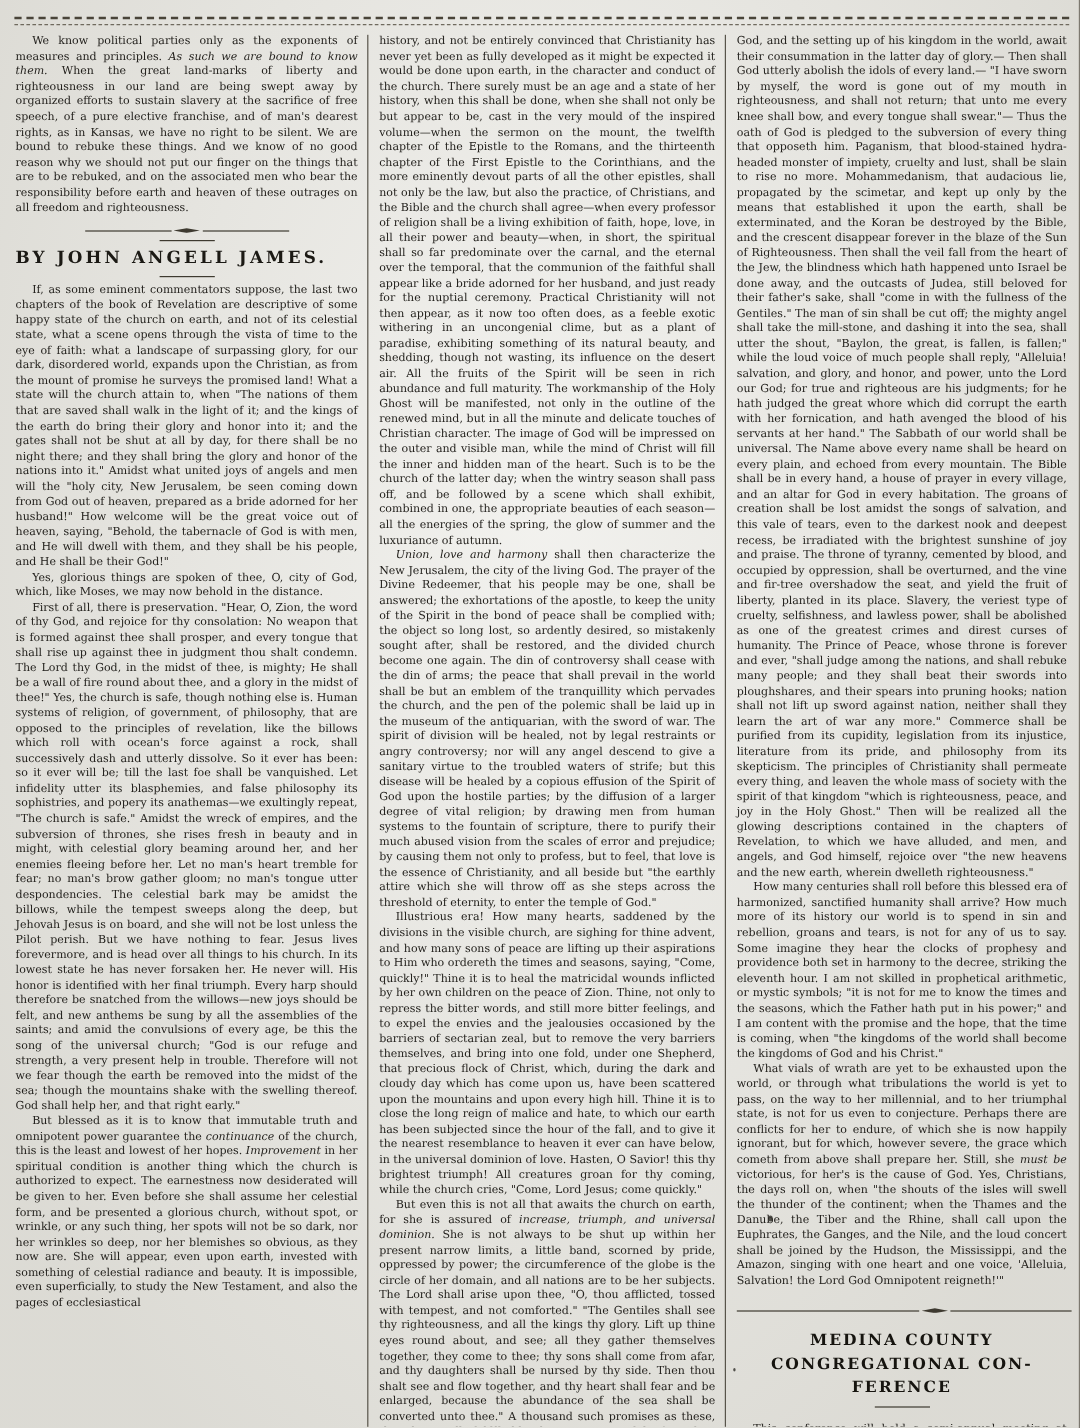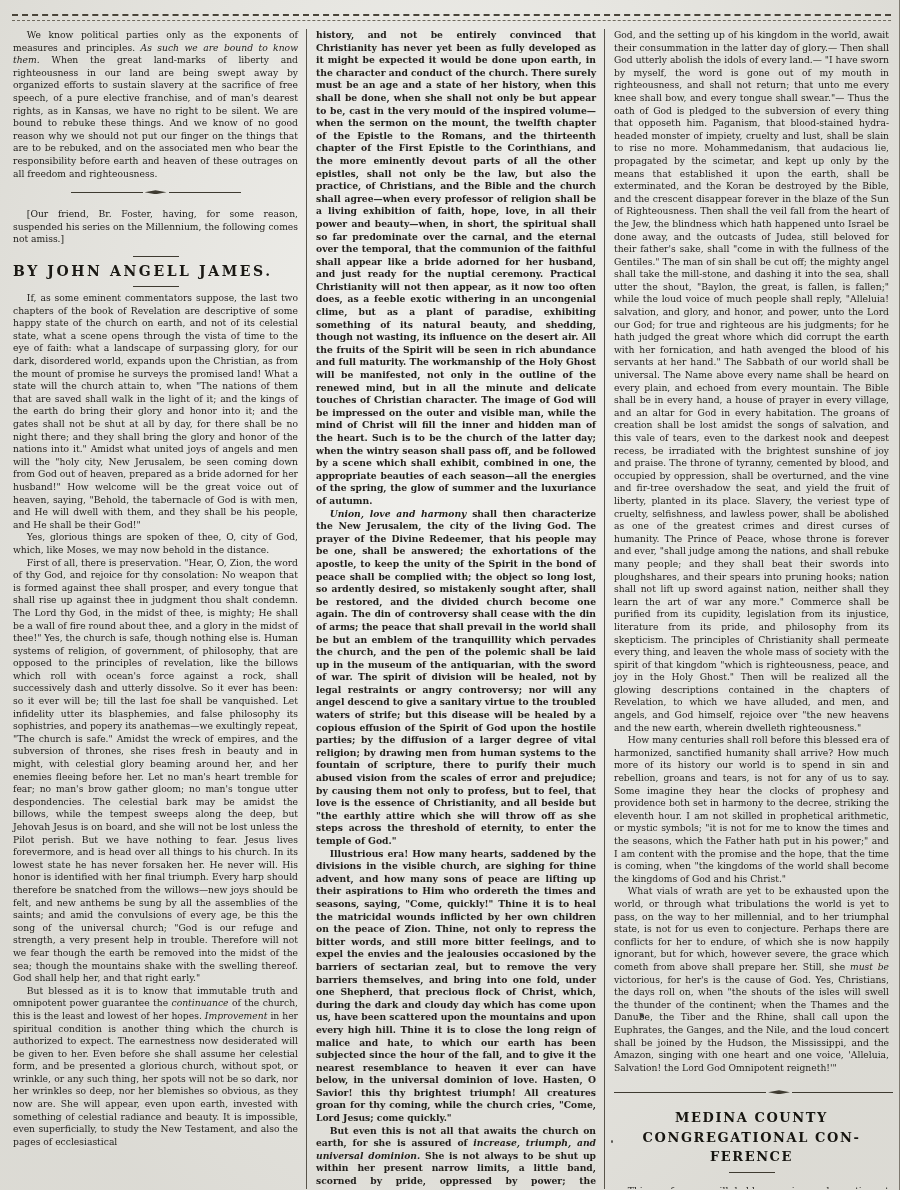--- a/index.html
+++ b/index.html
@@ -26,21 +26,21 @@
   .col {
     box-sizing:border-box;
     font-family:"DejaVu Serif", serif;
     font-size:9.2px;
     line-height:1.37;
     text-align:justify;
     color:#23211d;
     overflow:hidden;
   }
   .col-1 { width:297px; padding:0 8px 0 3px; border-right:1px solid #58544a; }
-  .col-2 { width:298px; padding:0 8px 0 9px; border-right:1px solid #58544a;font-weight:bold; }
+  .col-2 { width:298px; padding:0 8px 0 9px; border-right:1px solid #58544a; }
   .col-3 { width:288px; padding:0 4px 0 9px; }
   p { margin:0; text-indent:1.5em; }
   p.flush { text-indent:0; }
   .note { margin:14px 0 10px 0; }
   .divider {
     display:flex; align-items:center;
     margin:10px auto 6px auto;
   }
   .divider::before, .divider::after { content:""; flex:1; border-top:1px solid #3e3a30; }
   .divider .diamond {
@@ -81,21 +81,20 @@
 
   <div class="columns">
 
     <div class="col col-1">
       <p><span>We know political parties only as the exponents of measures and principles. </span><em>As such we are bound to know them.</em><span> When the great land-marks of liberty and righteousness in our land are being swept away by organized efforts to sustain slavery at the sacrifice of free speech, of a pure elective franchise, and of man's dearest rights, as in Kansas, we have no right to be silent. We are bound to rebuke these things. And we know of no good reason why we should not put our finger on the things that are to be rebuked, and on the associated men who bear the responsibility before earth and heaven of these outrages on all freedom and righteousness.</span></p>
 
       <div class="divider w-sm">
           <span class="diamond"></span>
         </div>
 
-      <p class="note">[Our friend, Br. Foster, having, for some reason, suspended his series on the Millennium, the following comes not amiss.]</p>
 
       <div class="rule-sm"></div>
       <div class="byline">BY JOHN ANGELL JAMES.</div>
       <div class="rule-sm"></div>
 
       <p>If, as some eminent commentators suppose, the last two chapters of the book of Revelation are descriptive of some happy state of the church on earth, and not of its celestial state, what a scene opens through the vista of time to the eye of faith: what a landscape of surpassing glory, for our dark, disordered world, expands upon the Christian, as from the mount of promise he surveys the promised land!  What a state will the church attain to, when "The nations of them that are saved shall walk in the light of it; and the kings of the earth do bring their glory and honor into it; and the gates shall not be shut at all by day, for there shall be no night there; and they shall bring the glory and honor of the nations into it."  Amidst what united joys of angels and men will the "holy city, New Jerusalem, be seen coming down from God out of heaven, prepared as a bride adorned for her husband!" How welcome will be the great voice out of heaven, saying, "Behold, the tabernacle of God is with men, and He will dwell with them, and they shall be his people, and He shall be their God!"</p>
       <p>Yes, glorious things are spoken of thee, O, city of God, which, like Moses, we may now behold in the distance.</p>
       <p>First of all, there is preservation.  "Hear, O, Zion, the word of thy God, and rejoice for thy consolation: No weapon that is formed against thee shall prosper, and every tongue that shall rise up against thee in judgment thou shalt condemn.  The Lord thy God, in the midst of thee, is mighty; He shall be a wall of fire round about thee, and a glory in the midst of thee!"  Yes, the church is safe, though nothing else is.  Human systems of religion, of government, of philosophy, that are opposed to the principles of revelation, like the billows which roll with ocean's force against a rock, shall successively dash and utterly dissolve.  So it ever has been: so it ever will be; till the last foe shall be vanquished.  Let infidelity utter its blasphemies, and false philosophy its sophistries, and popery its anathemas—we exultingly repeat, "The church is safe."  Amidst the wreck of empires, and the subversion of thrones, she rises fresh in beauty and in might, with celestial glory beaming around her, and her enemies fleeing before her.  Let no man's heart tremble for fear; no man's brow gather gloom; no man's tongue utter despondencies.  The celestial bark may be amidst the billows, while the tempest sweeps along the deep, but Jehovah Jesus is on board, and she will not be lost unless the Pilot perish.  But we have nothing to fear.  Jesus lives forevermore, and is head over all things to his church. In its lowest state he has never forsaken her.  He never will.  His honor is identified with her final triumph. Every harp should therefore be snatched from the willows—new joys should be felt, and new anthems be sung by all the assemblies of the saints; and amid the convulsions of every age, be this the song of the universal church; "God is our refuge and strength, a very present help in trouble.  Therefore will not we fear though the earth be removed into the midst of the sea; though the mountains shake with the swelling thereof. God shall help her, and that right early."</p>
       <p><span>But blessed as it is to know that immutable truth and omnipotent power guarantee the </span><em>continuance</em><span> of the church, this is the least and lowest of her hopes.  </span><em>Improvement</em><span> in her spiritual condition is another thing which the church is authorized to expect.  The earnestness now desiderated will be given to her.  Even before she shall assume her celestial form, and be presented a glorious church, without spot, or wrinkle, or any such thing, her spots will not be so dark, nor her wrinkles so deep, nor her blemishes so obvious, as they now are.  She will appear, even upon earth, invested with something of celestial radiance and beauty.  It is impossible, even superficially, to study the New Testament, and also the pages of ecclesiastical</span></p>
     </div>

